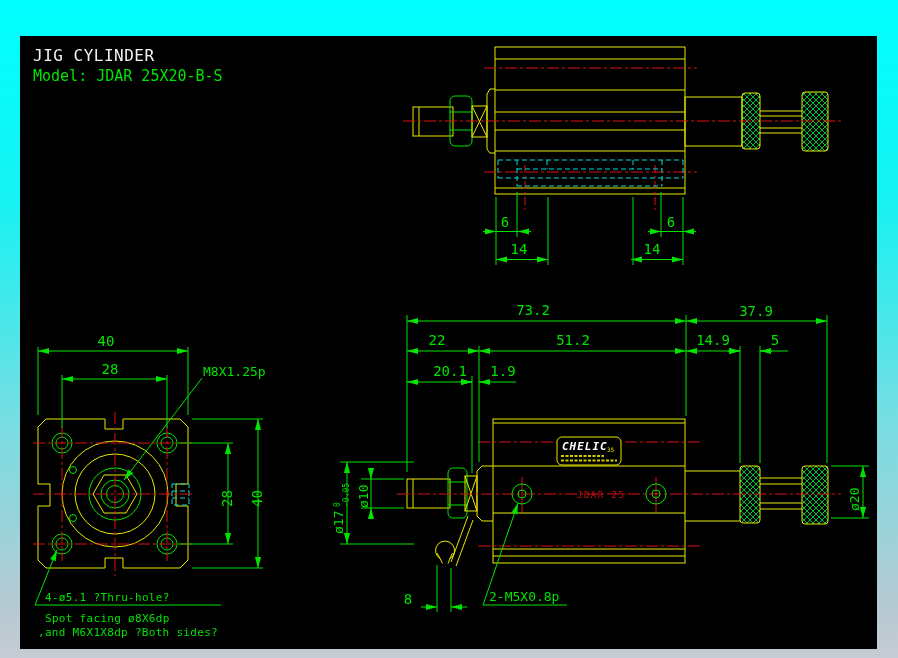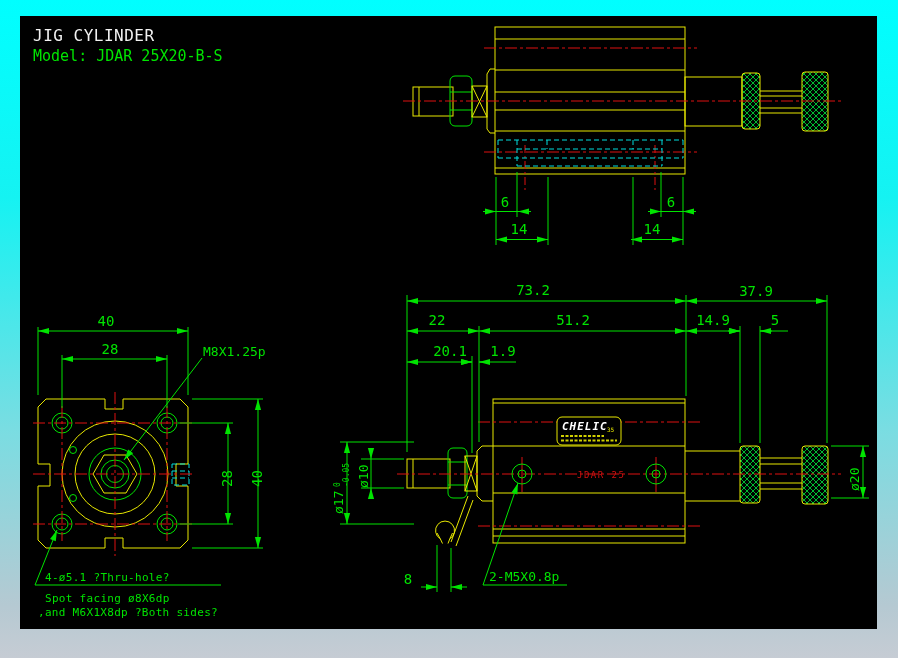--- a/index.html
+++ b/index.html
@@ -4,21 +4,21 @@
 <style>
   html,body{margin:0;padding:0;background:#444;}
   .frame{
     position:relative;
     width:898px;height:658px;
     background:linear-gradient(180deg,#00ffff 0%,#15f2f2 30%,#79dde2 65%,#b5c9d2 92%,#c6ccd4 100%);
     overflow:hidden;
     font-family:"DejaVu Sans Mono", monospace;
   }
   .canvas{
-    position:absolute;left:20px;top:16px;width:857px;height:613px;
+    position:absolute;left:20px;top:36px;width:857px;height:613px;
     background:#000000;
   }
   svg{display:block;}
   svg text{font-family:"DejaVu Sans Mono", monospace;}
   .t-title{fill:#f2f2f2;font-size:16px;letter-spacing:.5px;}
   .t-model{fill:#00e400;font-size:15px;letter-spacing:0px;}
   .t-dim{fill:#00e400;font-size:14px;}
   .t-lbl{fill:#00e400;font-size:13px;}
   .t-note{fill:#00e400;font-size:11px;letter-spacing:.3px;}
   .t-tol{fill:#00e400;font-size:8px;}

